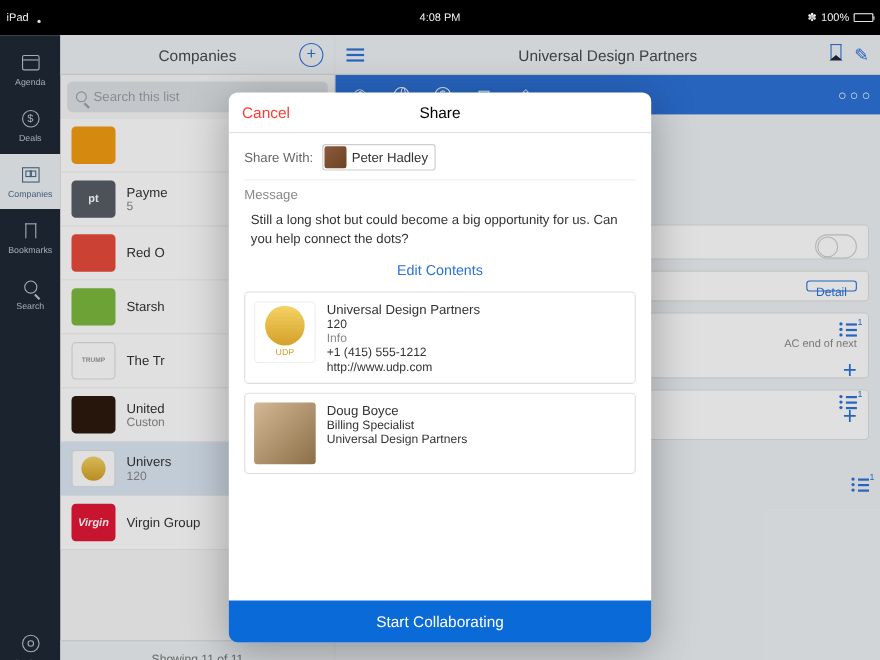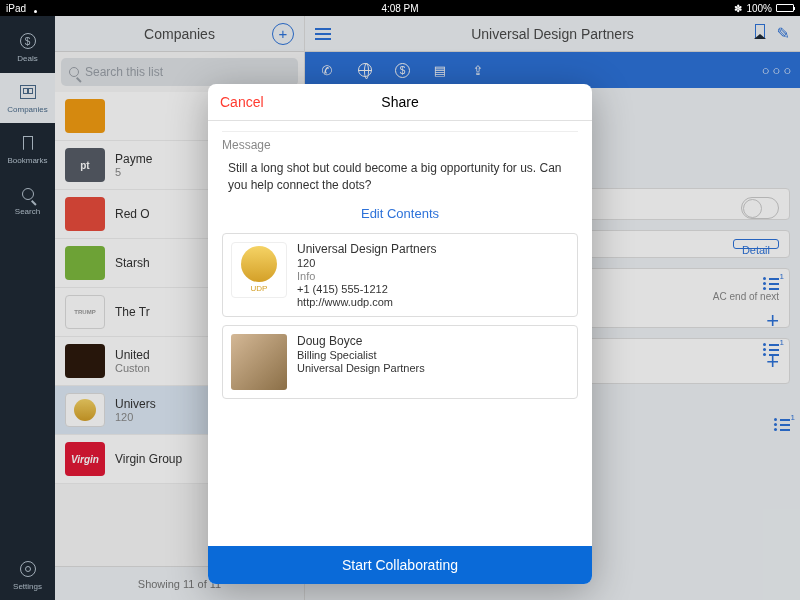--- a/index.html
+++ b/index.html
@@ -1,17 +1,17 @@
 <!DOCTYPE html>
 <html><head>
 <meta charset="utf-8">
 <style>
 *{box-sizing:border-box;margin:0;padding:0;font-family:-apple-system,Helvetica,Arial,sans-serif}
 body{width:800px;height:600px;overflow:hidden;background:#000;position:relative}
-.statusbar{height:16px;background:#000;color:#fff;display:flex;justify-content:space-between;align-items:center;font-size:10px;padding:0 6px}
+.statusbar{height:32px;background:#000;color:#fff;display:flex;justify-content:space-between;align-items:center;font-size:10px;padding:0 6px}
 .sb-left{display:flex;gap:4px;align-items:center}
 .sb-mid{position:absolute;left:50%;transform:translateX(-50%);font-weight:500}
 .sb-right{display:flex;gap:4px;align-items:center}
 .wifi{width:12px;height:10px;position:relative}
 .wifi::before{content:"";position:absolute;bottom:0;left:4px;width:3px;height:3px;background:#fff;border-radius:50%}
 .battery{width:18px;height:8px;border:1px solid #fff;border-radius:1px;position:relative}
 .battery::after{content:"";position:absolute;right:-2px;top:2px;width:1px;height:3px;background:#fff}
 .battery-fill{width:100%;height:100%;background:#fff}
 .app{display:flex;height:584px;background:#f7f7f7}
 .leftnav{width:55px;background:#1f2a35;display:flex;flex-direction:column;align-items:center;padding-top:6px;color:#b8c5d1;gap:1px}
@@ -126,20 +126,26 @@
     <span>✽</span>
     <span>100%</span>
     <span class="battery"><span class="battery-fill"></span></span>
   </div>
 </div>
 
 <div class="app">
   <div class="leftnav">
     <div class="leftnav-item">
         <div class="nv-icon">
+          <div class="cal"></div>
+        </div>
+        <span>Agenda</span>
+      </div>
+    <div class="leftnav-item">
+        <div class="nv-icon">
           <div class="dollar">$</div>
         </div>
         <span>Deals</span>
       </div>
     <div class="leftnav-item active">
         <div class="nv-icon">
           <div class="bldg"></div>
         </div>
         <span>Companies</span>
       </div>
@@ -300,20 +306,27 @@
 </div>
 
 <div class="overlay">
   <div class="dim"></div>
   <div class="sheet">
     <div class="sheet-head">
       <span class="cancel">Cancel</span>
       <span>Share</span>
     </div>
     <div class="sheet-body">
+      <div class="sharewith">
+        <span>Share With:</span>
+        <div class="recipient">
+            <div class="avatar"></div>
+            <span>Peter Hadley</span>
+          </div>
+      </div>
       <div class="msg-label">Message</div>
       <div class="msg-text">Still a long shot but could become a big opportunity for us. Can you help connect the dots?</div>
       <div class="editc">Edit Contents</div>
       <div class="contentcard">
         <div class="cc-logo udp">
             <div class="udp-circ"></div>
             <span class="lbl">UDP</span>
           </div>
         <div class="cc-text">
           <span class="nm">Universal Design Partners</span>

